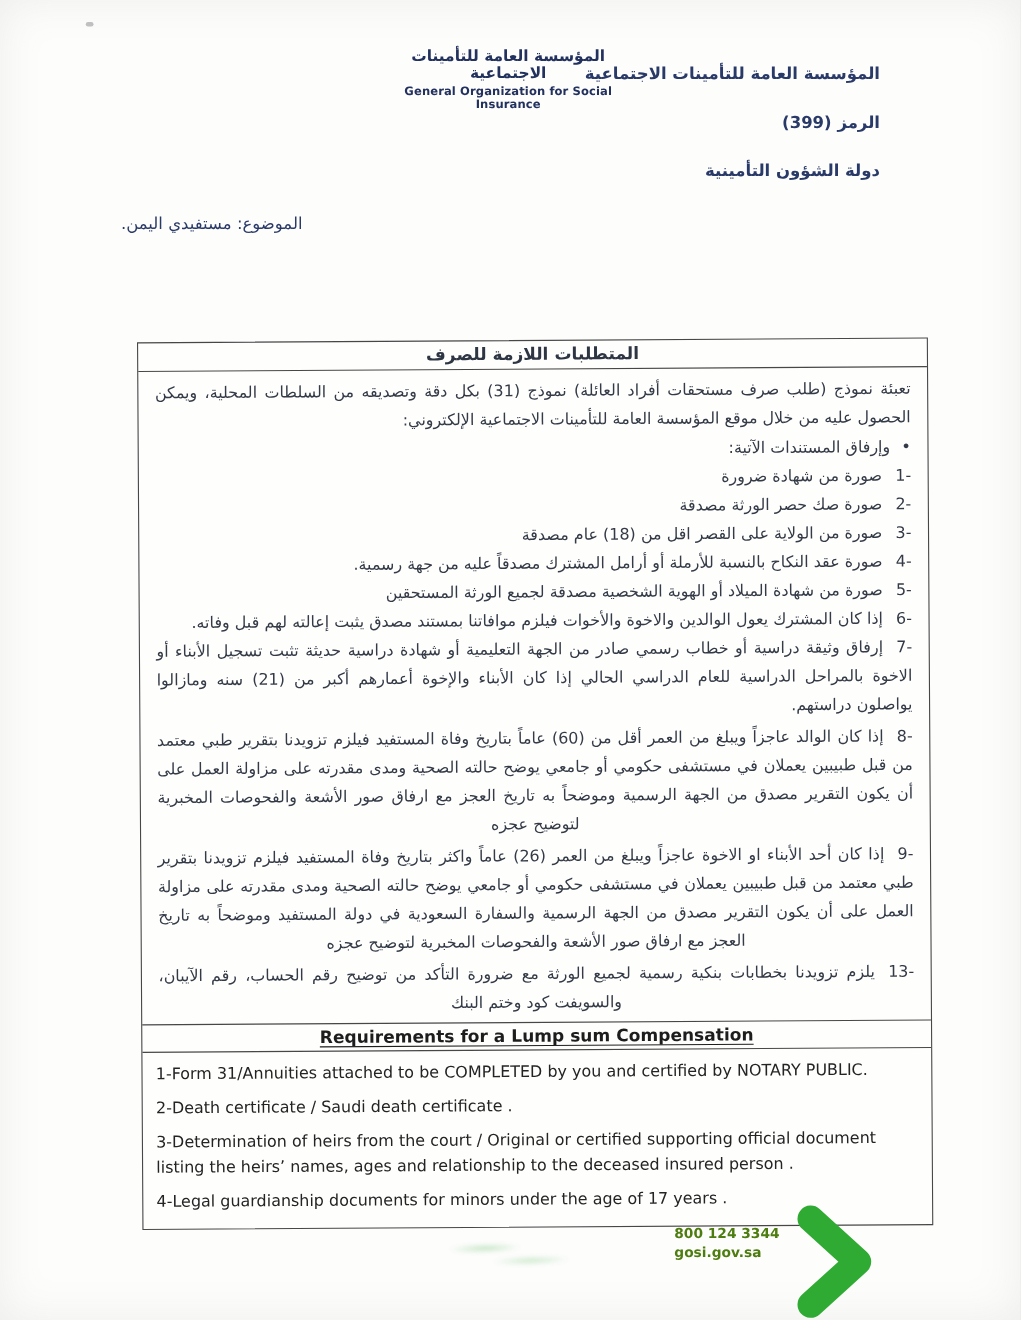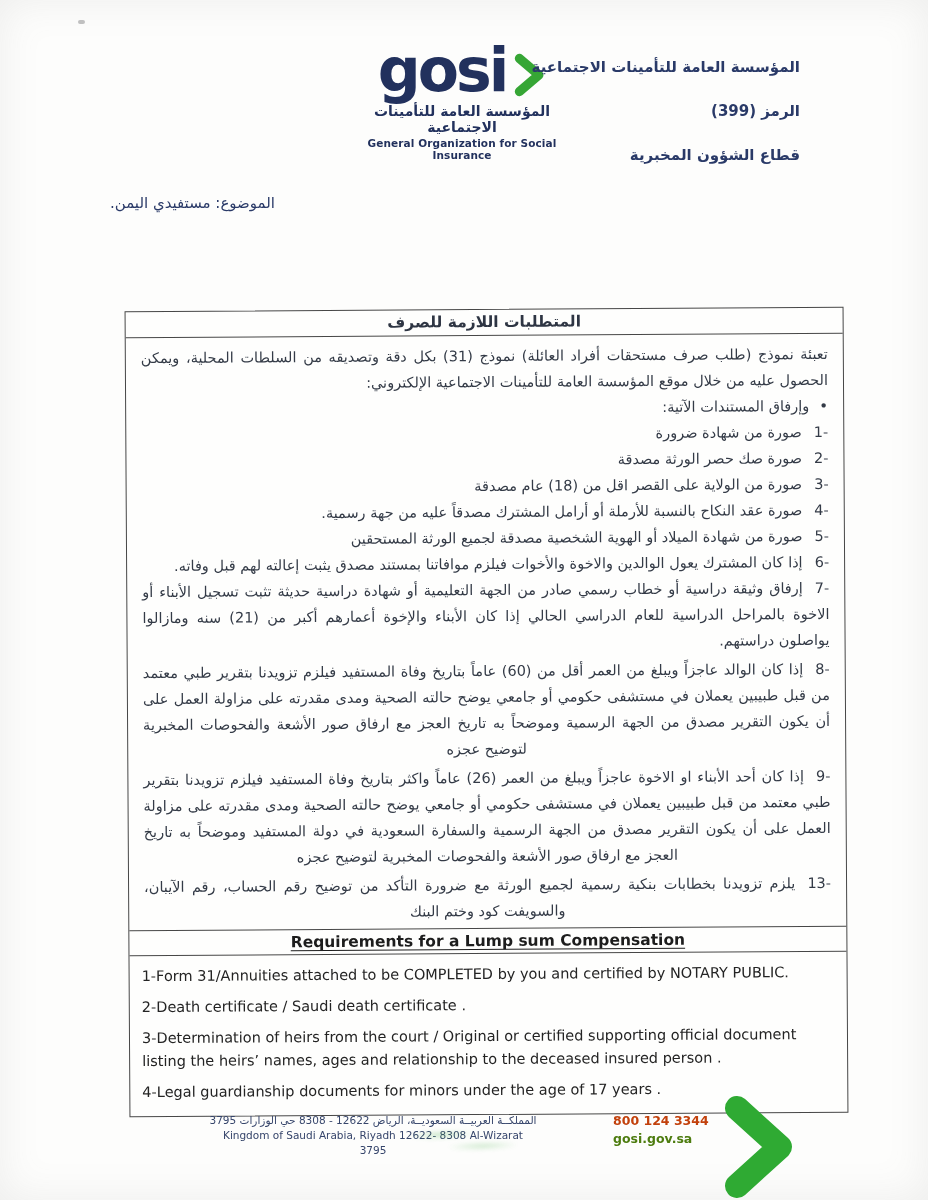--- a/index.html
+++ b/index.html
@@ -38,51 +38,45 @@
   .en-title span{text-decoration:underline;text-underline-offset:3px;}
   .en-body{padding:9px 12px 10px;font-size:14.5px;line-height:23px;color:#242424;text-align:left;}
   .en-body p{margin:0 0 8px;}
   .en-body p:last-child{margin-bottom:2px;}
   
   .addr{position:absolute;left:208px;top:1113px;width:330px;text-align:center;
     color:#36456b;font-size:10.5px;line-height:15px;}
   .addr-ar{direction:rtl;}
   .contact{position:absolute;left:613px;top:1112px;text-align:left;font-size:12.5px;
     font-weight:bold;line-height:18px;}
-  .phone{color:#c2410c;}
+  .phone{color:#4d7c0f;}
   .site{color:#4d7c0f;}
   .footer-arrow{position:absolute;left:720px;top:1094px;width:80px;height:106px;}
   .footer-arrow path{stroke:#2faa33;stroke-width:24;fill:none;stroke-linecap:round;stroke-linejoin:round;}
   .watermark{position:absolute;left:402px;top:1122px;width:130px;height:34px;pointer-events:none;
     background:
       radial-gradient(ellipse 48px 6px at 30% 35%, rgba(70,175,70,.55), transparent 70%),
       radial-gradient(ellipse 52px 6px at 62% 72%, rgba(70,175,70,.45), transparent 70%);
     filter:blur(2px);opacity:.6;transform:rotate(-2deg);}
 </style>
 </head>
 <body>
 
 <div class="page">
   <div class="speck"></div>
 
   <div class="logo">
-    <div class="logo-row">
-      <span class="wordmark">gosi</span>
-      <svg class="logo-arrow" viewBox="0 0 46 62">
-        <path d="M9 8 L36 31 L9 54"></path>
-      </svg>
-    </div>
     <div class="logo-ar">المؤسسة العامة للتأمينات الاجتماعية</div>
     <div class="logo-en">General Organization for Social Insurance</div>
   </div>
 
   <div class="hdr-right">
     <div>المؤسسة العامة للتأمينات الاجتماعية</div>
     <div>الرمز (399)</div>
-    <div>قطاع الشؤون المخبرية</div>
+    <div>دولة الشؤون التأمينية</div>
   </div>
 
   <div class="subject">
     <span>الموضوع:</span>
     <span>مستفيدي اليمن.</span>
   </div>
 
   <section class="main-box">
     <div class="box-title">المتطلبات اللازمة للصرف</div>
 
@@ -123,24 +117,20 @@
         <p class="en-item">1-Form 31/Annuities attached to be COMPLETED by you and certified by NOTARY PUBLIC.</p>
 
         <p class="en-item">2-Death certificate / Saudi death certificate .</p>
 
         <p class="en-item">3-Determination of heirs from the court / Original or certified supporting official document listing the heirs’ names, ages and relationship to the deceased insured person .</p>
 
         <p class="en-item">4-Legal guardianship documents for minors under the age of 17 years .</p>
       </div>
   </section>
 
-  <div class="addr">
-    <div class="addr-ar">المملكــة العربيــة السعوديــة، الرياض 12622 - 8308 حي الوزارات 3795</div>
-    <div class="addr-en">Kingdom of Saudi Arabia, Riyadh 12622- 8308 Al-Wizarat 3795</div>
-  </div>
   <div class="watermark"></div>
   <div class="contact">
     <div class="phone">800 124 3344</div>
     <div class="site">gosi.gov.sa</div>
   </div>
   <svg class="footer-arrow" viewBox="0 0 80 106">
     <path d="M17 14 L60 53 L17 92"></path>
   </svg>
 </div>
 

